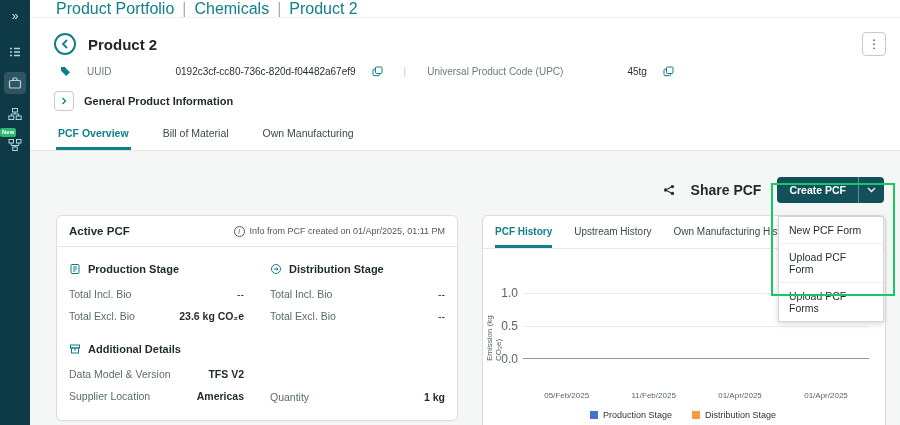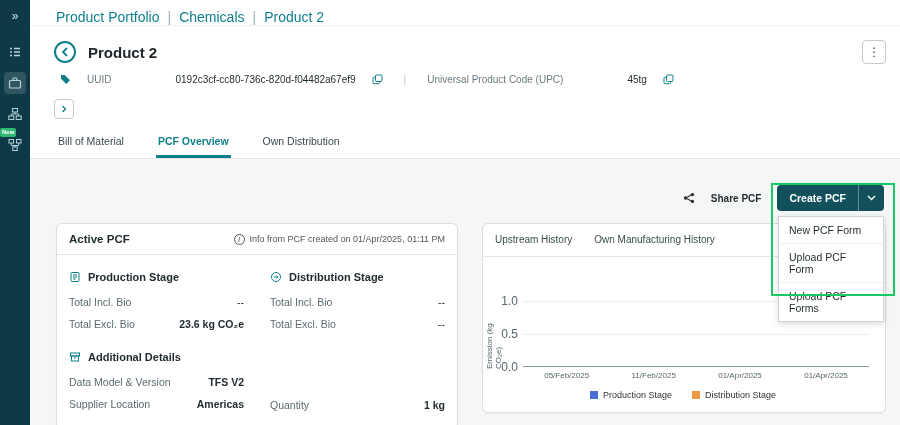--- a/index.html
+++ b/index.html
@@ -20,22 +20,22 @@
   }
   .sb-expand { font-size:12px; color:#cfe3e8; margin-bottom:14px; }
   .sb-icon.active { background:rgba(255,255,255,.14); border-radius:4px; }
   .new-badge {
     position:absolute; top:-6px; left:-4px; background:#2eb872; color:#fff;
     font-size:6px; padding:1px 2px; border-radius:2px; line-height:1.2; font-weight:bold;
   }
   
   .main { margin-left:30px; height:425px; display:flex; flex-direction:column; }
   .breadcrumb {
-    height:26px; display:flex; align-items:flex-end; gap:8px; padding-left:26px;
-    font-size:14px; background:#fff; border-bottom:1px solid #f1f1f1; flex:none;
+    height:18px; display:flex; align-items:flex-start; gap:8px; padding-left:26px;
+    font-size:16px; background:#fff; border-bottom:1px solid #f1f1f1; flex:none;
   }
   .breadcrumb a { color:#0f7f8b; text-decoration:none; cursor:pointer; }
   .bc-sep { color:#9fb3b8; }
   .header-row { display:flex; align-items:center; gap:12px; padding:14px 14px 0 24px; background:#fff; flex:none; }
   .back-btn {
     width:22px; height:22px; border-radius:50%; border:2px solid #0f7f8b; background:#fff;
     display:flex; align-items:center; justify-content:center; cursor:pointer; flex:none;
   }
   .page-title { font-size:15px; font-weight:700; color:#20282b; }
   .kebab-btn {
@@ -52,21 +52,21 @@
     width:20px; height:20px; border:1px solid #c9c9c9; border-radius:4px; background:#fff;
     display:flex; align-items:center; justify-content:center; cursor:pointer;
   }
   .gpi-label { font-size:11px; font-weight:700; }
   .tabs { display:flex; gap:30px; padding:12px 0 0 26px; border-bottom:1px solid #e4e4e4; background:#fff; flex:none; }
   .tab { font-size:10.5px; color:#3a4a4f; padding:4px 2px 8px; cursor:pointer; border-bottom:3px solid transparent; }
   .tab.active { color:#0f7f8b; font-weight:700; border-bottom-color:#0f7f8b; }
   
   .content { flex:1; background:#f5f6f6; }
   .actions-row { display:flex; justify-content:flex-end; align-items:center; gap:16px; padding:26px 16px 12px; }
-  .share-btn { display:flex; align-items:center; gap:16px; font-size:10px; color:#1f2a2e; background:transparent; border:none; cursor:pointer; font-weight:600;text-align:center; }
+  .share-btn { display:flex; align-items:center; gap:16px; font-size:14px; color:#1f2a2e; background:transparent; border:none; cursor:pointer; font-weight:600;text-align:center; }
   .create-btn {
     display:flex; align-items:stretch; background:#12505c; color:#fff; border:none;
     border-radius:4px; font-size:10.5px; cursor:pointer; height:26px; overflow:hidden;
   }
   .create-btn .lbl { padding:0 12px; font-weight:600; display:flex; align-items:center;text-align:center; }
   .create-btn .chev { padding:0 8px; border-left:1px solid rgba(255,255,255,.35); display:flex; align-items:center; }
   
   .cards { display:flex; gap:24px; padding:0 14px 0 26px; align-items:flex-start; }
   .card { background:#fff; border:1px solid #ddd; border-radius:6px; box-shadow:0 1px 2px rgba(0,0,0,.04); }
   .active-card { width:402px; flex:none; }
@@ -94,21 +94,21 @@
   .ylab {
     position:absolute; left:2px; top:6px; height:70px; display:flex; align-items:center;
     writing-mode:vertical-rl; transform:rotate(180deg); font-size:8px; color:#55666c;
   }
   .plot { margin-left:26px; position:relative; height:66px; }
   .gridline { position:absolute; left:0; right:0; height:1px; background:#ececec; }
   .g0 { top:0; } .g1 { top:50%; }
   .axis { position:absolute; left:0; right:0; bottom:0; height:1px; background:#8a9ba1; }
   .ytick { position:absolute; right:calc(100% + 5px); font-size:12px; color:#55666c; transform:translateY(-50%); }
   .t0 { top:0; } .t1 { top:50%; } .t2 { top:100%; }
-  .xlabels { display:flex; margin-left:26px; justify-content:space-around; padding-top:4px; font-size:8px; color:#55666c; }
+  .xlabels { display:flex; margin-left:26px; justify-content:space-around; padding-top:4px; font-size:8px; color:#55666c;margin-top:28px; }
   .legend { display:flex; justify-content:center; gap:20px; padding:10px 0 12px; font-size:9px; color:#333; }
   .legend-item { display:flex; align-items:center; gap:5px; cursor:pointer; }
   .lg-sq { width:8px; height:8px; display:inline-block; flex:none; }
   .lg-prod { background:#4a6fd4; }
   .lg-dist { background:#ef9b41; }
   
   .dropdown {
     position:absolute; left:778px; top:216px; width:106px; background:#8b5cf6;
     border:1px solid #d4d4d4; box-shadow:0 2px 6px rgba(0,0,0,.15); z-index:15;
   }
@@ -195,26 +195,27 @@
         </svg>
     </span>
   </div>
 
   <div class="gpi-row">
     <button class="expand-btn">
       <svg width="6" height="10" viewBox="0 0 8 10">
           <path d="M2 1l4 4-4 4" stroke="#0f7f8b" stroke-width="1.8" fill="none"></path>
         </svg>
     </button>
+    <span class="gpi-label">General Product Information</span>
   </div>
 
   <div class="tabs">
+    <div class="tab active">PCF Overview</div>
     <div class="tab">Bill of Material</div>
-    <div class="tab active">PCF Overview</div>
-    <div class="tab">Own Distribution</div>
+    <div class="tab">Own Manufacturing</div>
   </div>
 
   <div class="content">
 
     <div class="actions-row">
       <button class="share-btn">
         <span style="display:flex;">
           <svg width="12" height="12" viewBox="0 0 12 12">
               <circle cx="9.4" cy="2.6" r="1.7" fill="#2b2b2b"></circle>
               <circle cx="2.6" cy="6" r="1.7" fill="#2b2b2b"></circle>
@@ -314,20 +315,21 @@
                   <span class="v bold">1 kg</span>
                 </div>
               </div>
             </div>
           </div>
         </div>
       </section>
 
       <section class="card hist-card">
         <div class="hist-tabs">
+          <div class="hist-tab active">PCF History</div>
           <div class="hist-tab">Upstream History</div>
           <div class="hist-tab">Own Manufacturing History</div>
         </div>
         <div class="hist-controls">
           <button class="toggle-btn">Total Incl. Bio</button>
         </div>
         <div class="chart-wrap">
           <span class="ylab">Emission (kg CO₂e)</span>
           <div class="plot">
             <div class="gridline g0"></div>

